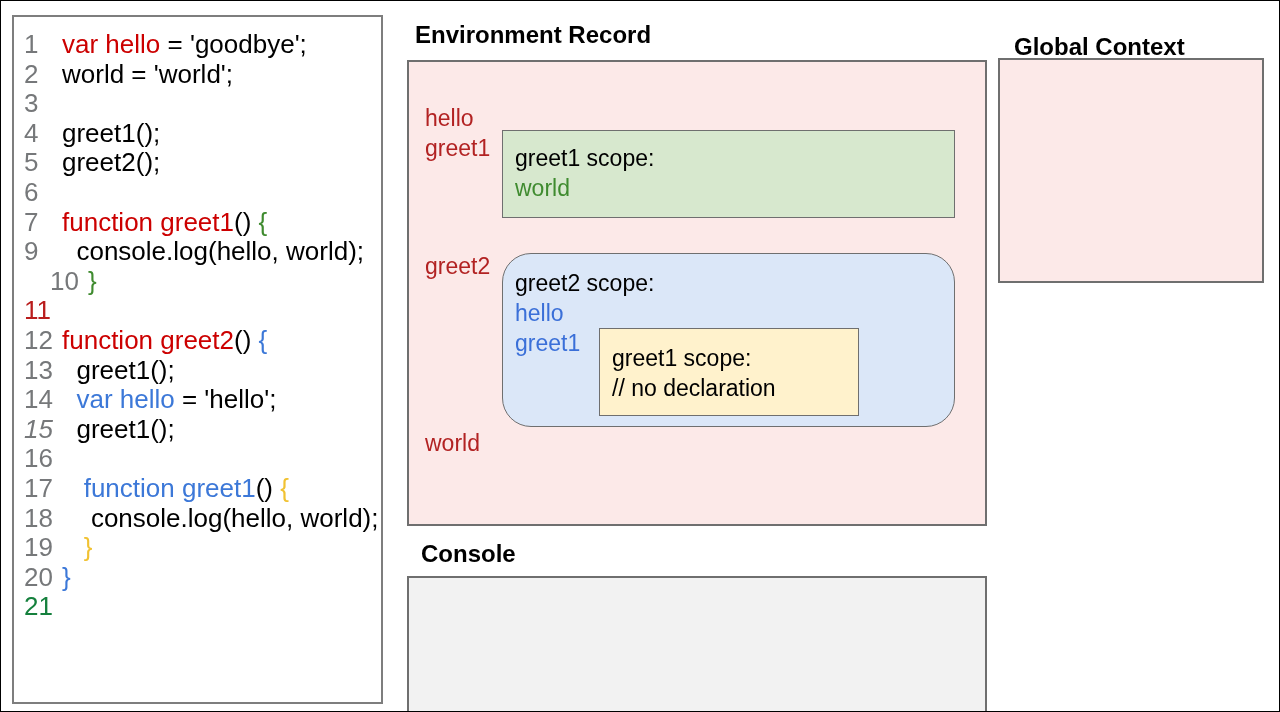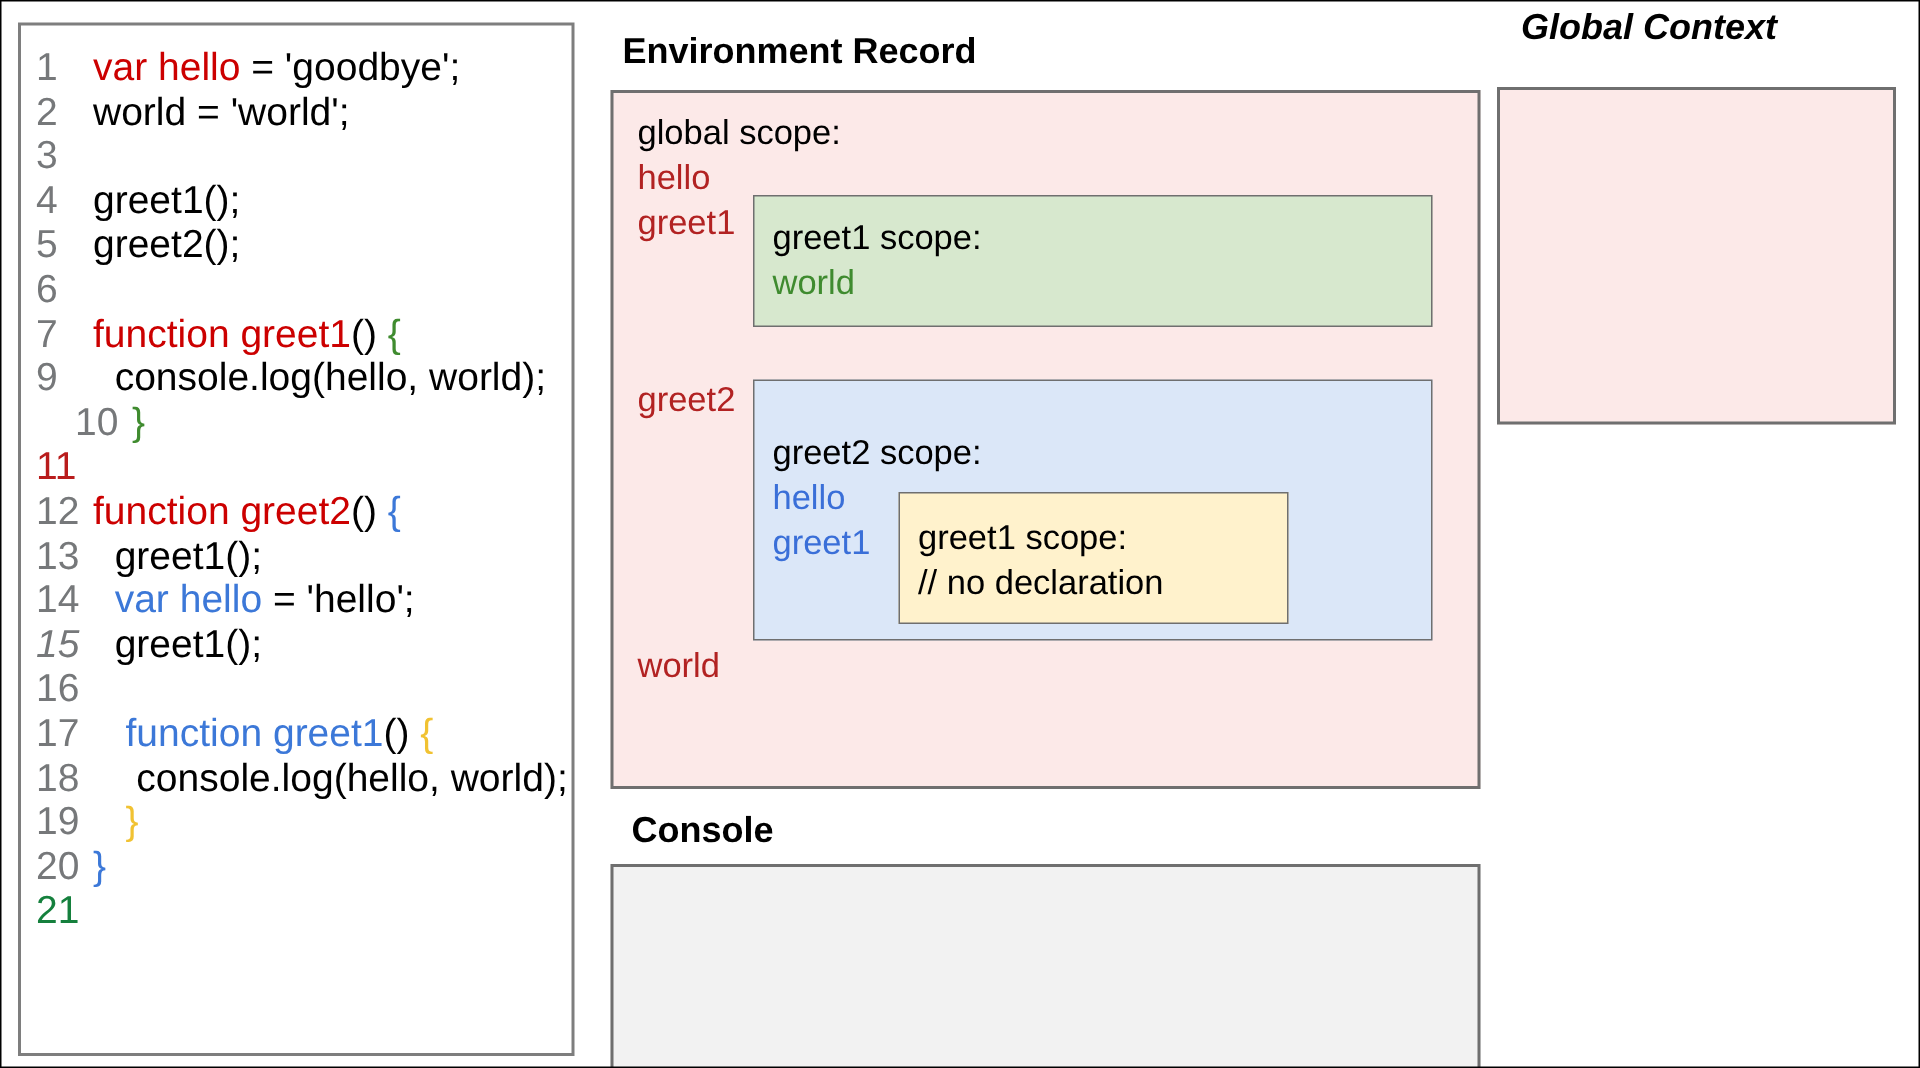--- a/index.html
+++ b/index.html
@@ -16,38 +16,38 @@
     position:absolute;left:12px;top:15px;width:371px;height:689px;
     background:#fff;border:2px solid #7e7e7e;box-sizing:border-box;
     padding-top:13px;overflow:hidden;
   }
   .code-line{height:29.6px;line-height:29.6px;font-size:26px;white-space:pre;}
   .ln{display:inline-block;margin-left:10px;min-width:38px;}
 
   
   .section-title{position:absolute;font-size:24px;font-weight:bold;line-height:26px;color:#000;}
   .title-er{left:415px;top:22px;}
-  .title-gc{left:1014px;top:6px;font-style:italic;}
+  .title-gc{left:1014px;top:34px;}
   .title-console{left:421px;top:541px;}
 
   
   .er-box{
     position:absolute;left:407px;top:60px;width:580px;height:466px;
     border:2px solid #6f6f6f;box-sizing:border-box;
   }
   .er-label{position:absolute;font-size:23px;line-height:28px;white-space:pre;}
   .lbl-global{left:16px;top:12px;}
   .lbl-hello{left:16px;top:42px;}
   .lbl-greet1{left:16px;top:72px;}
   .lbl-greet2{left:16px;top:190px;}
   .lbl-world{left:16px;top:367px;}
 
   .scope-box{position:absolute;border:1.5px solid #6f6f6f;box-sizing:border-box;}
   .green-box{left:93px;top:68px;width:453px;height:88px;padding:12px 0 0 12px;}
-  .blue-box{left:93px;top:191px;width:453px;height:174px;padding:32px 0 0 12px;}
+  .blue-box{left:93px;top:191px;width:453px;height:174px;padding:14px 0 0 12px;border-radius:29px;}
   .yellow-box{left:96px;top:74px;width:260px;height:88px;padding:14px 0 0 12px;}
   .scope-line{font-size:23px;line-height:30px;white-space:pre;}
 
   
   .gc-box{
     position:absolute;left:998px;top:58px;width:266px;height:225px;
     border:2px solid #6f6f6f;box-sizing:border-box;
   }
   .console-box{
     position:absolute;left:407px;top:576px;width:580px;height:140px;
@@ -78,21 +78,20 @@
     <div class="code-line"><span class="ln" style="color: rgb(118, 120, 122);">17</span><span><span style="color: rgb(0, 0, 0);">   </span><span style="color: rgb(60, 120, 216);">function greet1</span><span style="color: rgb(0, 0, 0);">() </span><span style="color: rgb(241, 194, 50);">{</span></span></div>
     <div class="code-line"><span class="ln" style="color: rgb(118, 120, 122);">18</span><span><span style="color: rgb(0, 0, 0);">    console.log(hello, world);</span></span></div>
     <div class="code-line"><span class="ln" style="color: rgb(118, 120, 122);">19</span><span><span style="color: rgb(0, 0, 0);">   </span><span style="color: rgb(241, 194, 50);">}</span></span></div>
     <div class="code-line"><span class="ln" style="color: rgb(118, 120, 122);">20</span><span><span style="color: rgb(60, 120, 216);">}</span></span></div>
     <div class="code-line"><span class="ln" style="color: #15803d;">21</span><span></span></div>
   </div>
 
 <div class="section-title title-er">Environment Record</div>
 
 <div class="er-box" style="background: rgb(252, 233, 232);">
-  <div class="er-label lbl-global">global scope:</div>
   <div class="er-label lbl-hello" style="color: rgb(178, 34, 34);">hello</div>
   <div class="er-label lbl-greet1" style="color: rgb(178, 34, 34);">greet1</div>
 
   <div class="scope-box green-box" style="background: rgb(215, 232, 206);">
     <div class="scope-line">greet1 scope:</div>
     <div class="scope-line" style="color: rgb(63, 139, 47);">world</div>
   </div>
 
   <div class="er-label lbl-greet2" style="color: rgb(178, 34, 34);">greet2</div>
 

